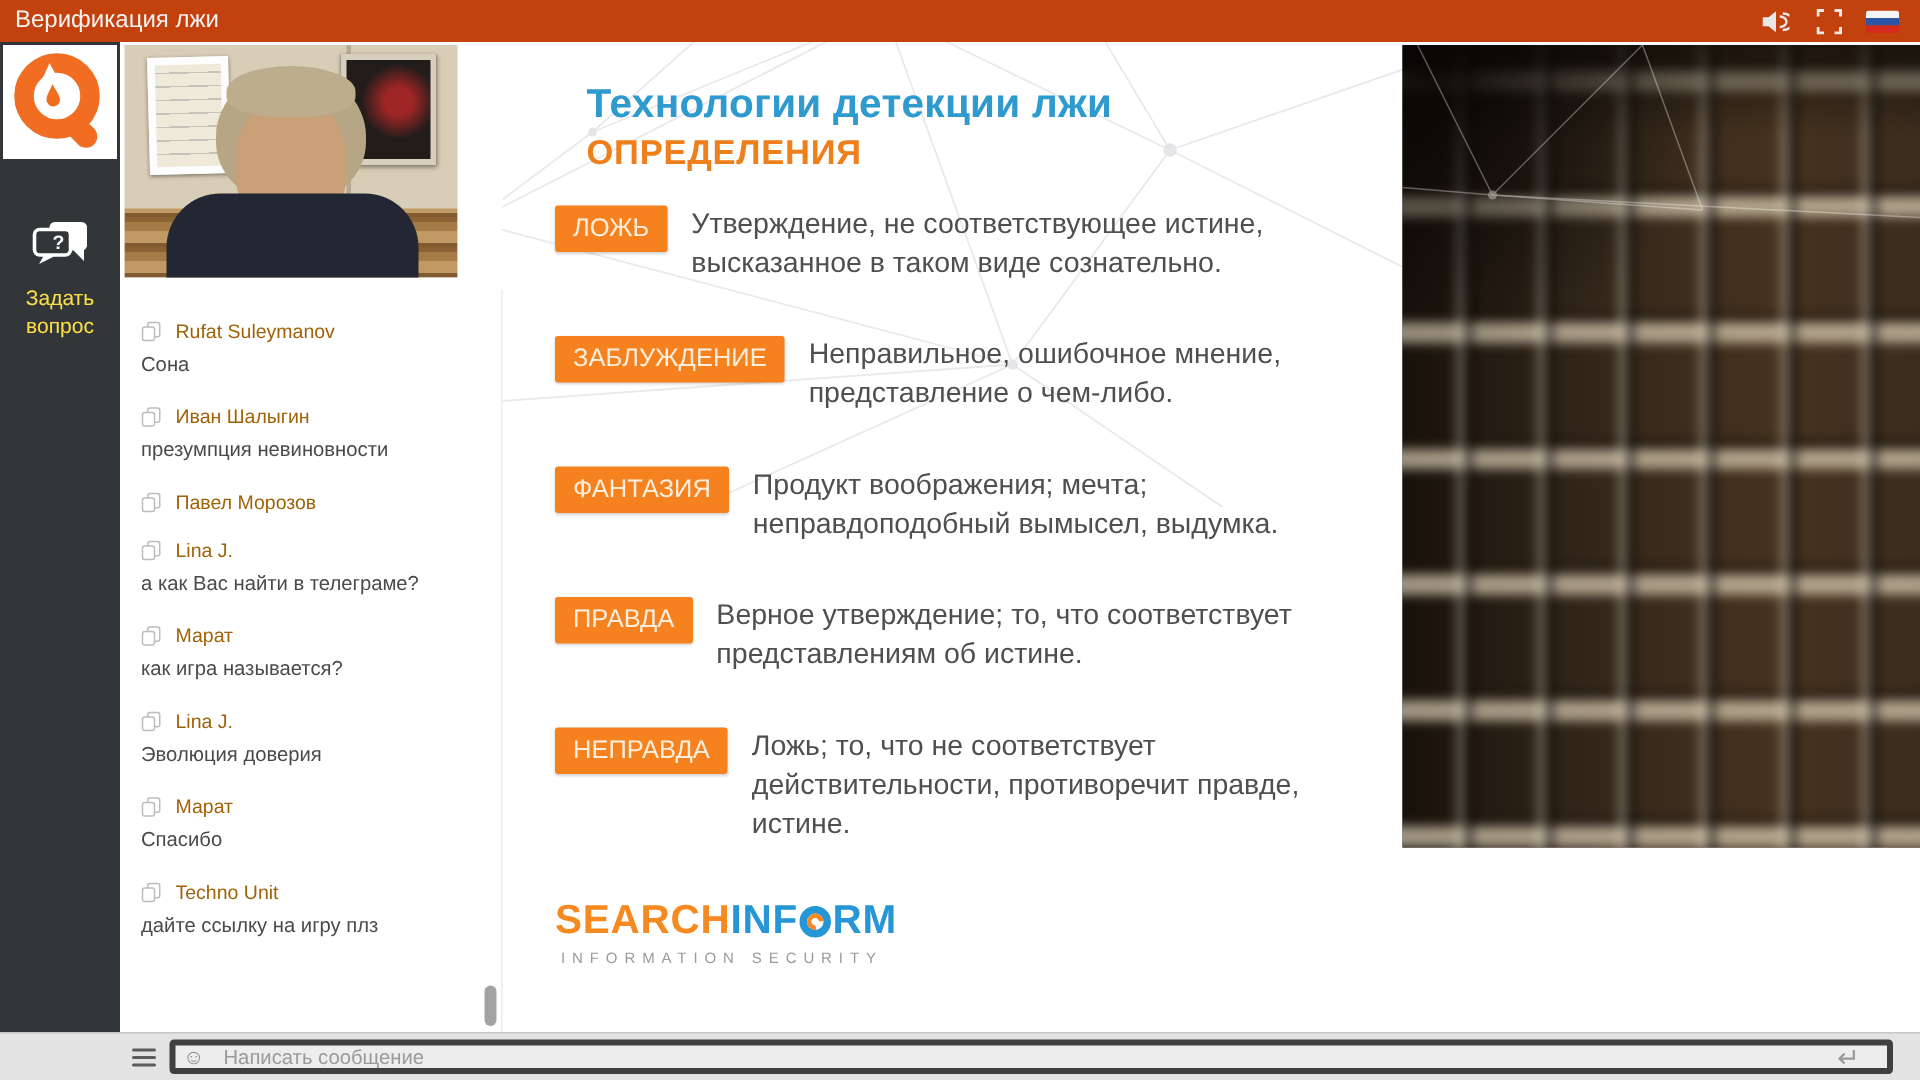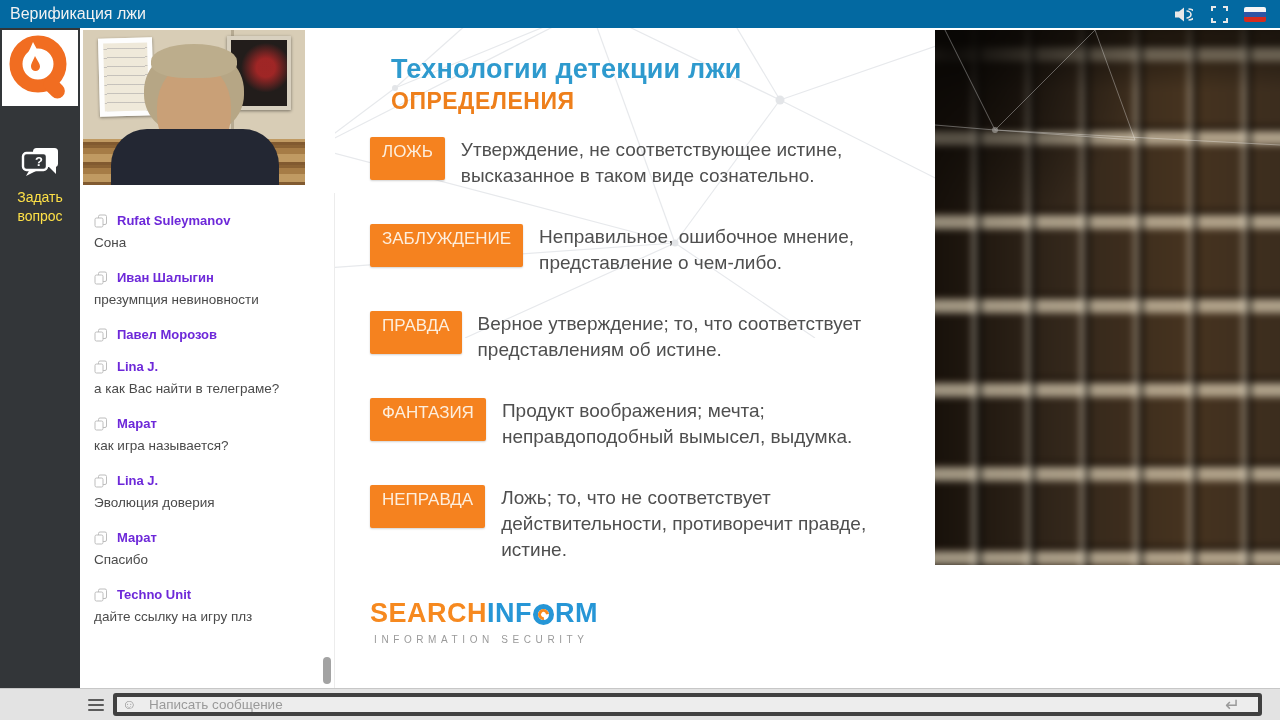--- a/index.html
+++ b/index.html
@@ -2,21 +2,21 @@
 <html><head>
 <meta charset="utf-8">
 <style>
   * { margin:0; padding:0; box-sizing:border-box; }
   html,body { width:1280px; height:720px; overflow:hidden; background:#fff;
               font-family:"Liberation Sans", sans-serif; }
   .app { position:absolute; left:0; top:0; width:1280px; height:720px; background:#fff; }
 
   
   .titlebar { position:absolute; left:0; top:0; width:1280px; height:28px;
-              background:#0369a1; display:flex; align-items:center; z-index:30; }
+              background:#c2410c; display:flex; align-items:center; z-index:30; }
   .titlebar .title { color:#f2f2f2; font-size:16px; margin-left:10px; }
   .titlebar .right { margin-left:auto; display:flex; align-items:center; gap:15px; padding-right:14px; }
   .tb-icon { width:20px; height:16px; display:flex; align-items:center; justify-content:center; cursor:pointer; }
   .flag { width:22px; height:15px; border-radius:2px; overflow:hidden; display:flex; flex-direction:column; cursor:pointer; }
   .flag div { flex:1; }
   .flag .w { background:#f5f5f5; } .flag .b { background:#2d55a5; } .flag .r { background:#d52b1e; }
 
   
   .sidebar { position:absolute; left:0; top:28px; width:80px; height:660px; background:#333639; z-index:20; }
   .logo-tile { position:absolute; left:2px; top:2px; width:76px; height:76px; background:#fff; }
@@ -45,32 +45,32 @@
   .v-face { position:absolute; left:74px; top:34px; width:74px; height:94px; background:#c9a077; border-radius:46%; }
   .v-fringe { position:absolute; left:68px; top:14px; width:86px; height:34px; background:#bcad8c; border-radius:50% 50% 40% 40%; }
   .v-torso { position:absolute; left:28px; bottom:-10px; width:168px; height:66px; background:#232733;
              border-radius:36px 36px 0 0; }
 
   
   .chat { position:absolute; left:0; top:165px; width:255px; height:495px; background:#fff;
           border-right:1px solid #ececec; z-index:2; padding:20px 10px 0 14px; }
   .msg { margin-bottom:17px; }
   .msg-head { display:flex; align-items:center; gap:9px; }
-  .msg-name { font-size:13px; font-weight:bold; color:#6d28d9; }
+  .msg-name { font-size:13px; font-weight:normal; color:#a16207; }
   .msg-text { font-size:13.5px; color:#4a4a4a; line-height:20px; margin-top:5px; max-width:225px; }
   .chat-thumb { position:absolute; right:3px; bottom:4px; width:8px; height:27px; background:#a3a3a3;
                 border-radius:4px; cursor:pointer; }
 
   
   .slide { position:absolute; left:255px; top:0; width:600px; height:545px; z-index:1; }
   .slide-title { margin:26px 0 0 56px; font-size:27px; font-weight:bold; color:#2e9ace; letter-spacing:.2px; }
   .slide-sub { margin:3px 0 0 56px; font-size:23px; font-weight:bold; color:#ee7f1b; letter-spacing:.5px; }
   .defs { margin:22px 0 0 35px; }
   .def-row { display:flex; align-items:flex-start; gap:16px; margin-bottom:35px; }
-  .badge { background:#f5821f; color:#fdeedd; font-size:17px; padding:5px 12px 18px; border-radius:2px;
+  .badge { background:#f5821f; color:#fdeedd; font-size:17px; padding:5px 12px 6px; border-radius:2px;
            white-space:nowrap; box-shadow:0 1px 2px rgba(0,0,0,.18); }
   .def-text { font-size:19px; color:#4f4f4f; line-height:26px; max-width:430px; }
   .si-logo { margin:10px 0 0 35px; font-size:27px; font-weight:bold; letter-spacing:.5px; display:flex; align-items:center; }
   .si-orange { color:#f6891f; } .si-blue { color:#2696d6; }
   .si-o { width:21px; height:21px; border:5px solid #2696d6; border-radius:50%; display:inline-block;
           position:relative; margin:0 1px; top:1px; }
   .si-o::after { content:''; position:absolute; inset:0px; border:3px solid #f6891f;
                  border-radius:50%; border-right-color:transparent; transform:rotate(40deg); }
   .si-tagline { margin:5px 0 0 39px; font-size:10px; letter-spacing:4.6px; color:#9a9a9a; }
 
@@ -281,26 +281,26 @@
       <div class="defs">
         <div class="def-row">
           <span class="badge">ЛОЖЬ</span>
           <span class="def-text">Утверждение, не соответствующее истине, высказанное в таком виде сознательно.</span>
         </div>
         <div class="def-row">
           <span class="badge">ЗАБЛУЖДЕНИЕ</span>
           <span class="def-text">Неправильное, ошибочное мнение, представление о чем-либо.</span>
         </div>
         <div class="def-row">
+          <span class="badge">ФАНТАЗИЯ</span>
+          <span class="def-text">Продукт воображения; мечта; неправдоподобный вымысел, выдумка.</span>
+        </div>
+        <div class="def-row">
           <span class="badge">ПРАВДА</span>
           <span class="def-text">Верное утверждение; то, что соответствует представлениям об истине.</span>
-        </div>
-        <div class="def-row">
-          <span class="badge">ФАНТАЗИЯ</span>
-          <span class="def-text">Продукт воображения; мечта; неправдоподобный вымысел, выдумка.</span>
         </div>
         <div class="def-row">
           <span class="badge">НЕПРАВДА</span>
           <span class="def-text">Ложь; то, что не соответствует действительности, противоречит правде, истине.</span>
         </div>
       </div>
 
       <div class="si-logo">
         <span class="si-orange">SEARCH</span>
           <span class="si-blue">INF</span>

